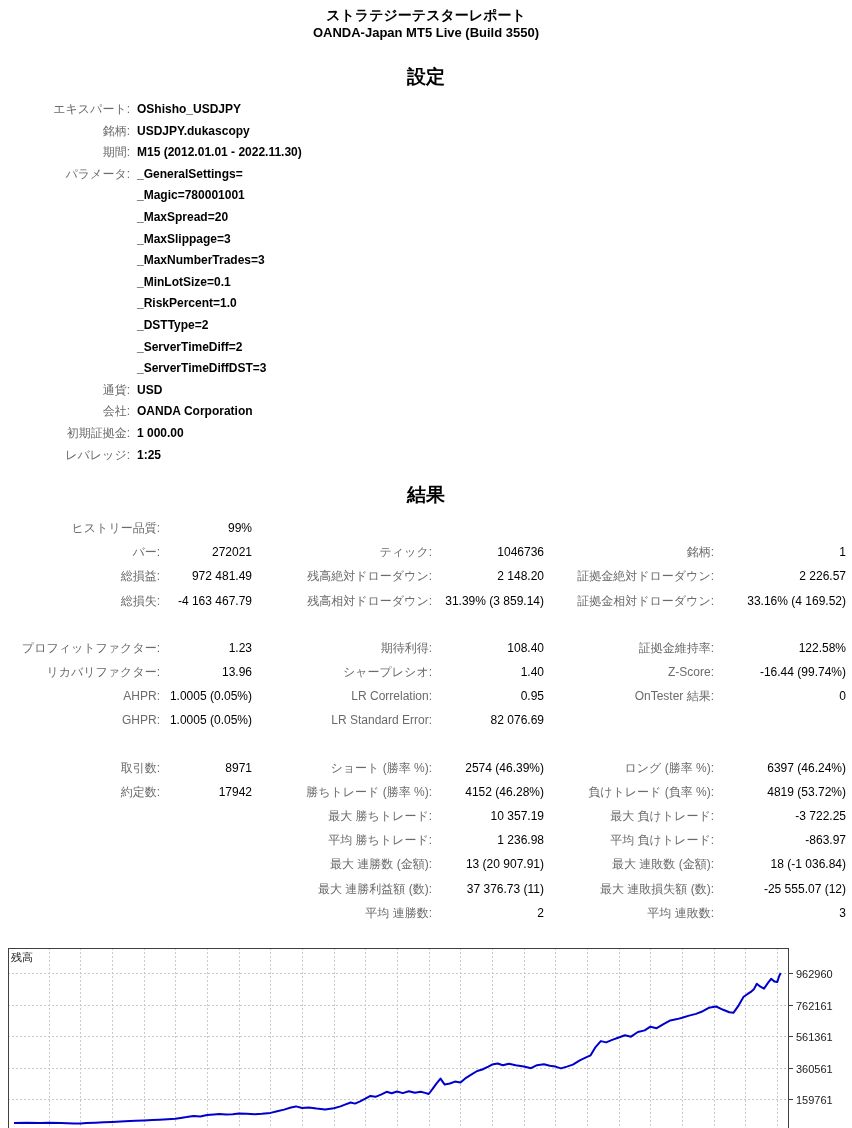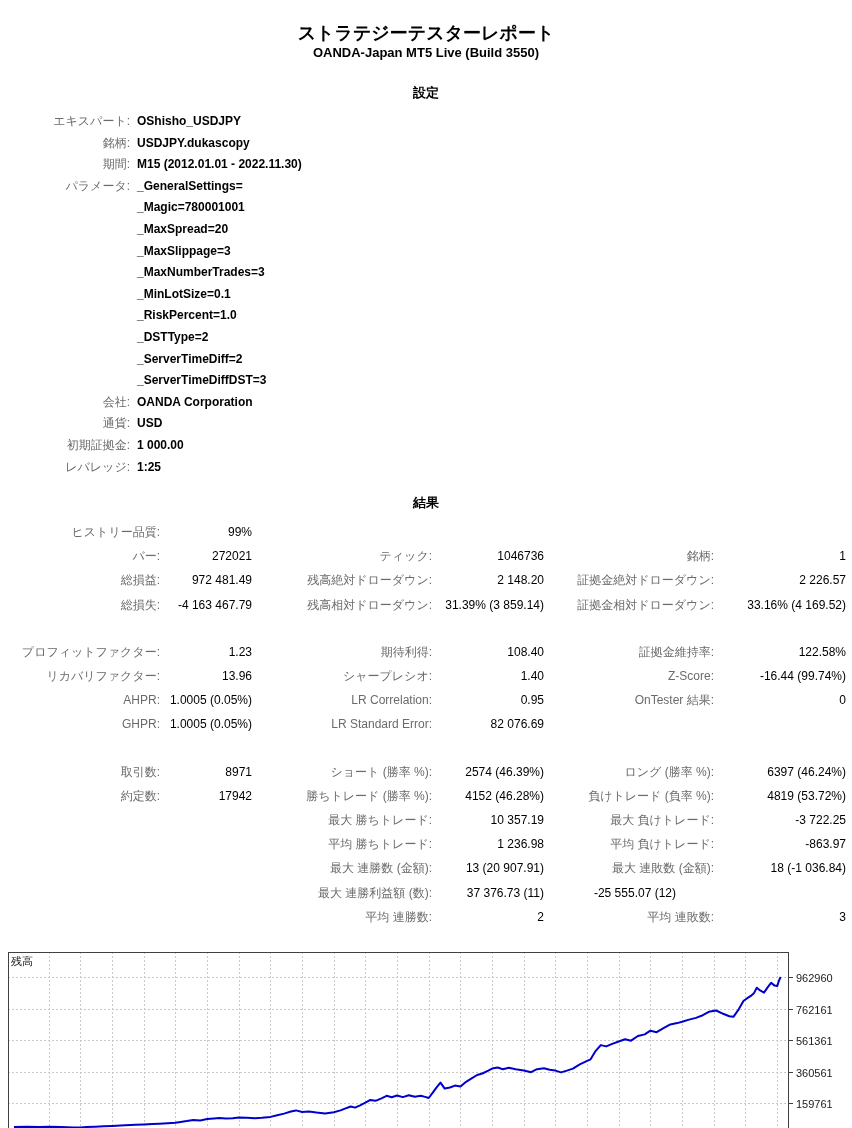--- a/index.html
+++ b/index.html
@@ -1,19 +1,19 @@
 <!DOCTYPE html>
 <html><head>
 <meta charset="utf-8">
 <style>
   html,body{margin:0;padding:0;background:#fff;color:#000;}
   body{width:852px;font-family:"Liberation Sans","DejaVu Sans",sans-serif;font-size:12px;}
-  .title{ text-align:center;font-weight:bold;font-size:18px;padding-top:21px;}
+  .title{ text-align:center;font-weight:bold;font-size:14px;padding-top:7px;}
   .subtitle{text-align:center;font-weight:bold;font-size:13px;margin-top:0;}
-  .section-h{text-align:center;font-weight:bold;font-size:13px;}
+  .section-h{text-align:center;font-weight:bold;font-size:19px;}
   .sec-settings{margin-top:24px;}
   .sec-results{margin-top:16px;}
   
   .settings{margin-top:9px;}
   .s-row{display:flex;line-height:21.6px;height:21.6px;white-space:nowrap;}
   .s-label{width:130px;text-align:right;color:#6b6b6b;flex:none;}
   .s-value{margin-left:7px;font-weight:bold;}
   
   .results{margin-top:8px;}
   .r-block{margin-bottom:0;}
@@ -83,26 +83,26 @@
     </div>
     <div class="s-row">
       <span class="s-label"></span>
       <span class="s-value">_ServerTimeDiff=2</span>
     </div>
     <div class="s-row">
       <span class="s-label"></span>
       <span class="s-value">_ServerTimeDiffDST=3</span>
     </div>
     <div class="s-row">
+      <span class="s-label">通貨:</span>
+      <span class="s-value">USD</span>
+    </div>
+    <div class="s-row">
       <span class="s-label">会社:</span>
       <span class="s-value">OANDA Corporation</span>
-    </div>
-    <div class="s-row">
-      <span class="s-label">通貨:</span>
-      <span class="s-value">USD</span>
     </div>
     <div class="s-row">
       <span class="s-label">初期証拠金:</span>
       <span class="s-value">1 000.00</span>
     </div>
     <div class="s-row">
       <span class="s-label">レバレッジ:</span>
       <span class="s-value">1:25</span>
     </div>
   </div>
@@ -216,20 +216,21 @@
         <span class="lab c2l">最大 連勝数 (金額):</span>
         <span class="val c2v">13 (20 907.91)</span>
         <span class="lab c3l">最大 連敗数 (金額):</span>
         <span class="val c3v">18 (-1 036.84)</span>
       </div>
       <div class="r-row">
         <span class="lab c1l"></span>
         <span class="val c1v"></span>
         <span class="lab c2l">最大 連勝利益額 (数):</span>
         <span class="val c2v">37 376.73 (11)</span>
+        <span class="lab c3l">最大 連敗損失額 (数):</span>
         <span class="val c3v">-25 555.07 (12)</span>
       </div>
       <div class="r-row">
         <span class="lab c1l"></span>
         <span class="val c1v"></span>
         <span class="lab c2l">平均 連勝数:</span>
         <span class="val c2v">2</span>
         <span class="lab c3l">平均 連敗数:</span>
         <span class="val c3v">3</span>
       </div>

